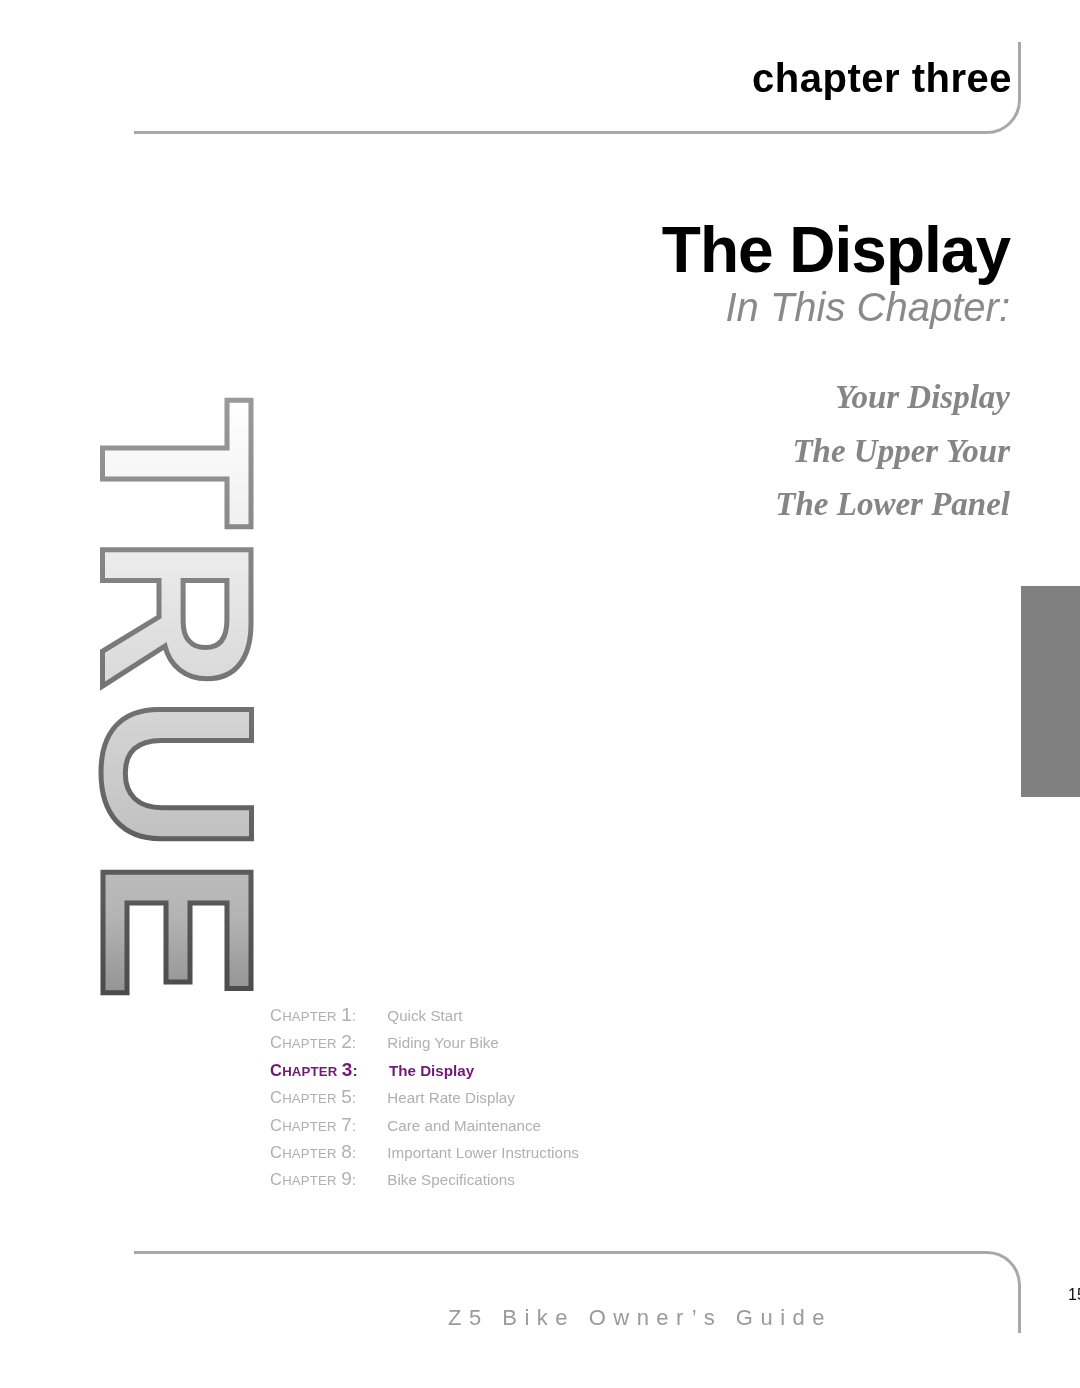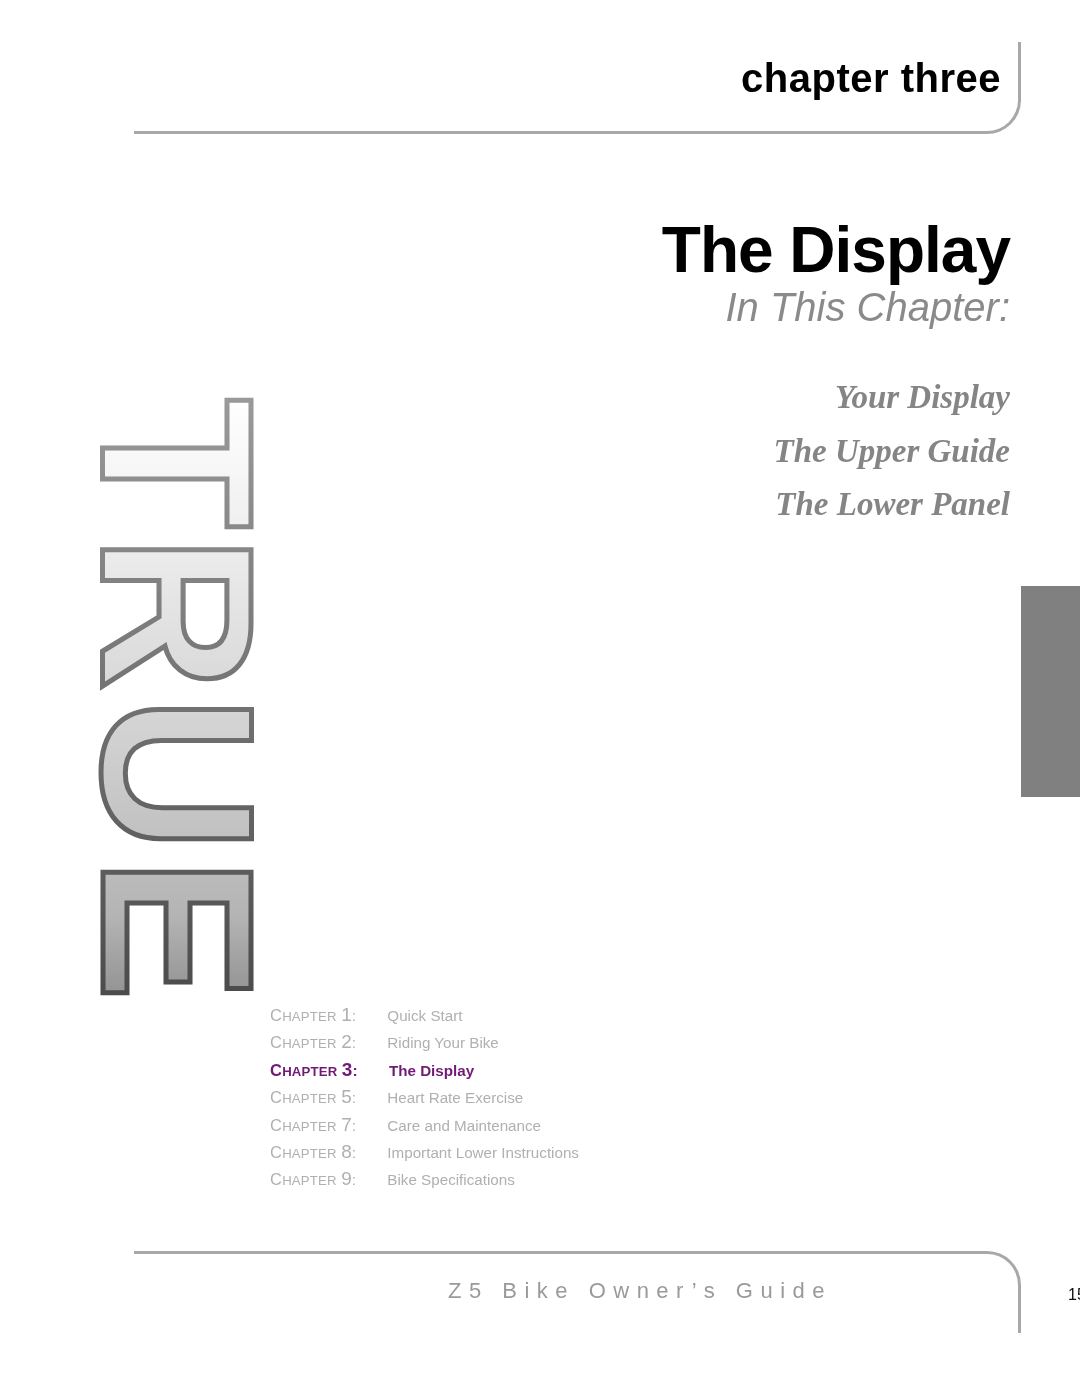--- a/index.html
+++ b/index.html
@@ -73,21 +73,21 @@
     left: 1018px;
     top: 1285px;
     width: 3px;
     height: 48px;
     background: #a8a8a8;
   }
 
   
   .chapter-kicker {
     position: absolute;
-    right: 79px;
+    right: 68px;
     top: 56px;
     font-size: 40px;
     font-weight: bold;
     color: #000000;
     letter-spacing: 0.5px;
     white-space: nowrap;
   }
 
   
   .thumb-tab {
@@ -182,21 +182,21 @@
   }
   .idx-title {
     font-size: 15.2px;
     margin-left: 27px;
   }
 
   
   .footer-text {
     position: absolute;
     left: 420px;
-    top: 1278px;
+    top: 1305px;
     width: 440px;
     text-align: center;
     font-size: 22px;
     color: #9a9a9a;
     letter-spacing: 7.5px;
     white-space: nowrap;
   }
   .page-number {
     position: absolute;
     left: 1068px;
@@ -242,21 +242,21 @@
         </g>
       </g>
     </svg>
   </div>
 
   <div class="title-block">
     <div class="page-title">The Display</div>
     <div class="in-this-chapter">In This Chapter:</div>
     <div class="topic-list">
       <div class="topic-item">Your Display</div>
-      <div class="topic-item">The Upper Guide</div>
+      <div class="topic-item">The Upper Your</div>
       <div class="topic-item">The Lower Panel</div>
     </div>
   </div>
 
   <div class="chapter-index">
 
     <div class="idx-row">
       <span class="idx-label"><span class="cap">C</span><span>HAPTER</span></span>
       <span class="idx-num">1</span><span>:</span>
       <span class="idx-title">Quick Start</span>
@@ -271,21 +271,21 @@
     <div class="idx-row current">
       <span class="idx-label"><span class="cap">C</span><span>HAPTER</span></span>
       <span class="idx-num">3</span><span>:</span>
       <span class="idx-title">The Display</span>
     </div>
 
 
     <div class="idx-row">
       <span class="idx-label"><span class="cap">C</span><span>HAPTER</span></span>
       <span class="idx-num">5</span><span>:</span>
-      <span class="idx-title">Heart Rate Exercise</span>
+      <span class="idx-title">Heart Rate Display</span>
     </div>
 
 
     <div class="idx-row">
       <span class="idx-label"><span class="cap">C</span><span>HAPTER</span></span>
       <span class="idx-num">7</span><span>:</span>
       <span class="idx-title">Care and Maintenance</span>
     </div>
 
     <div class="idx-row">

